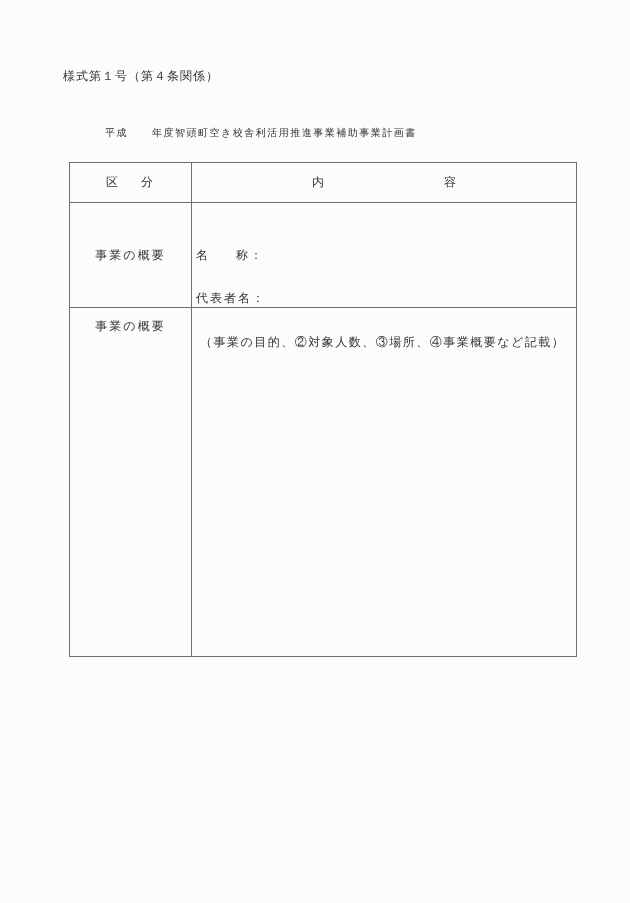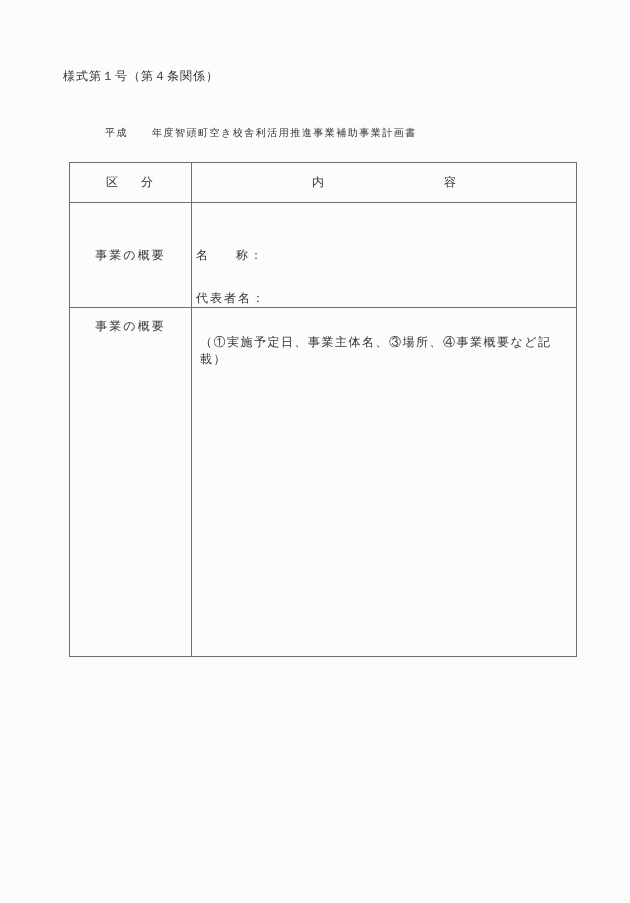--- a/index.html
+++ b/index.html
@@ -79,17 +79,17 @@
       <div class="field-line">
         <span>代表者名</span><span>：</span>
       </div>
     </td>
   </tr>
 
 
   <tr class="row-overview">
     <td class="label">事業の概要</td>
     <td>
-      <div class="overview-note">（①実施予定日、事業主体名、③場所、④事業概要など記載）</div>
+      <div class="overview-note">（事業の目的、②対象人数、③場所、④事業概要など記載）</div>
     </td>
   </tr>
 </tbody>
   </table>
 
 </body></html>

